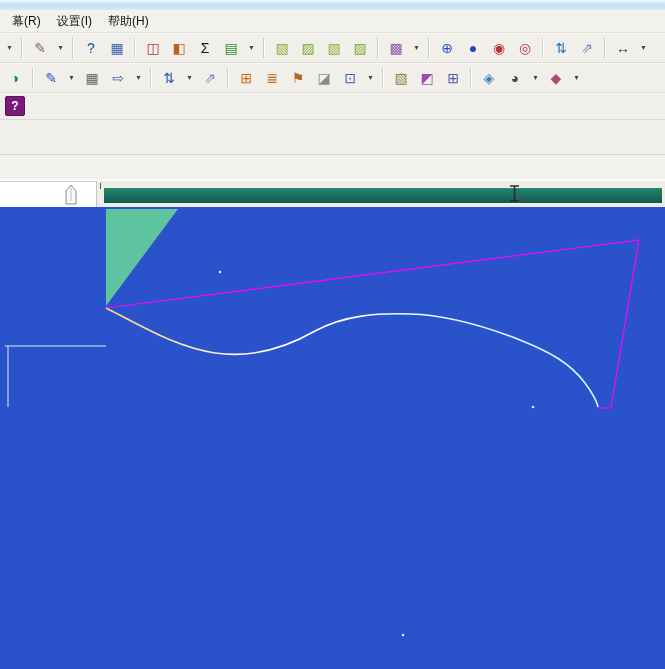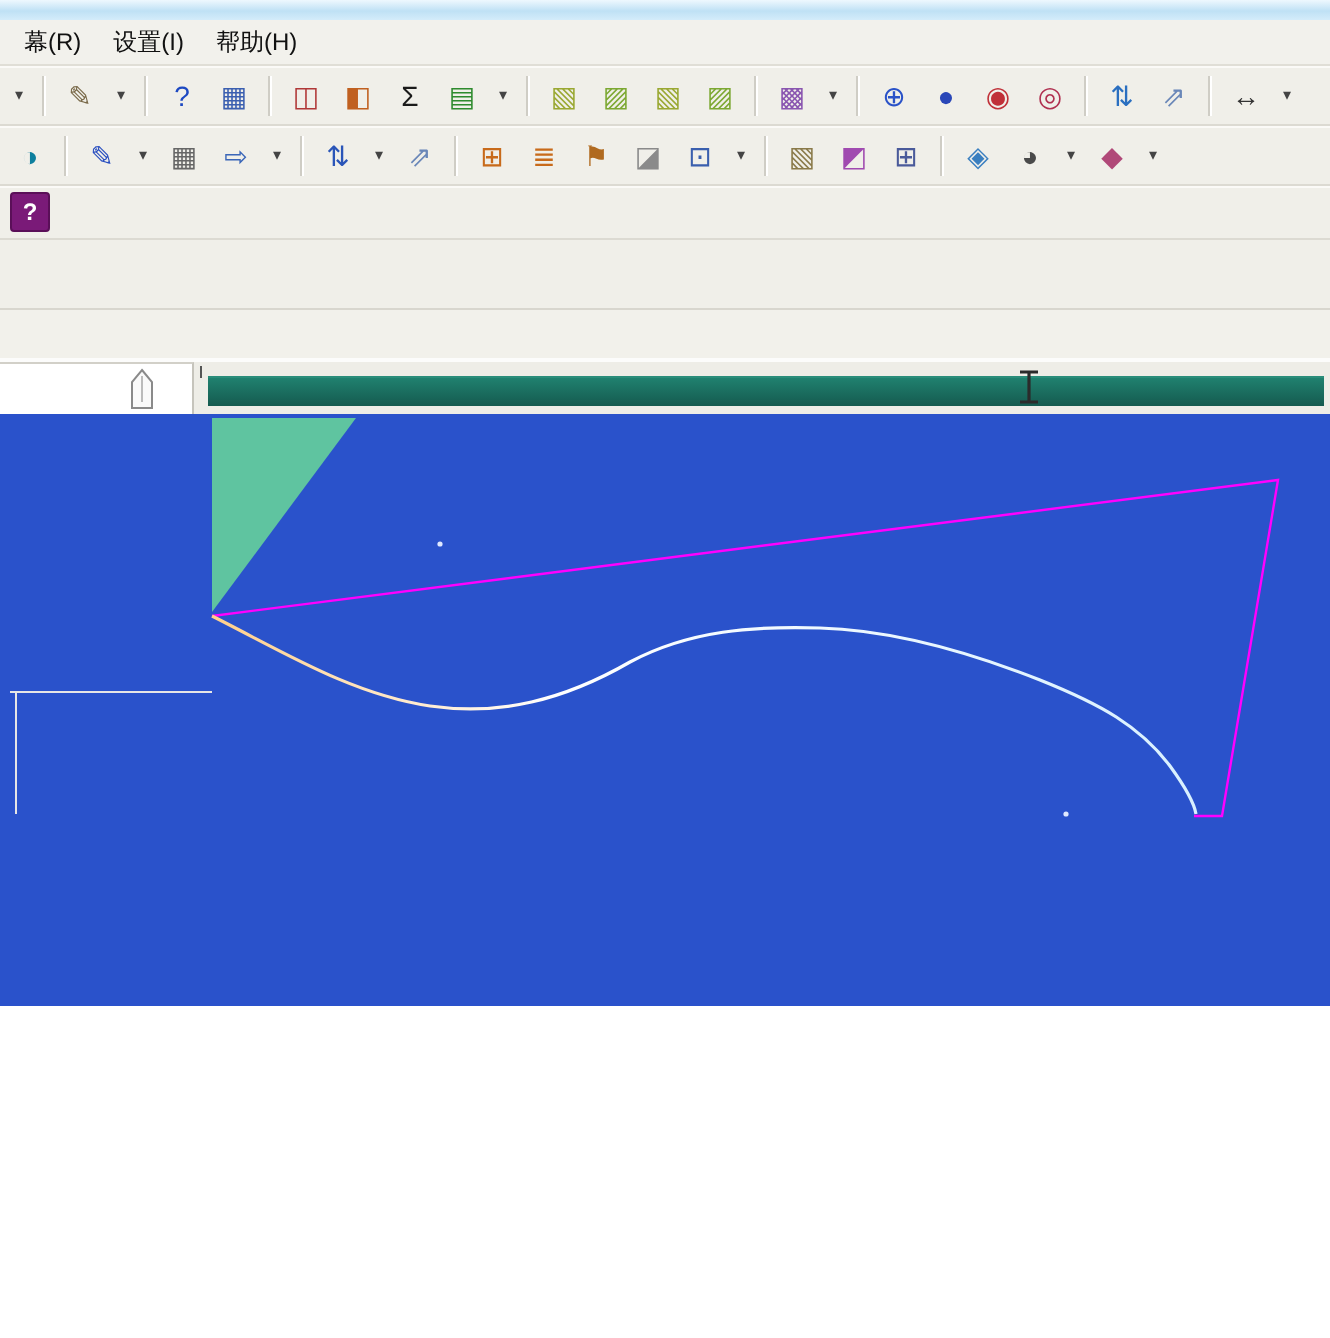--- a/index.html
+++ b/index.html
@@ -1,17 +1,17 @@
 <!DOCTYPE html>
 <html><head>
 <meta charset="utf-8">
 <style>
   html,body{margin:0;padding:0;}
   body{width:665px;height:669px;font-family:"Liberation Sans",sans-serif;overflow:hidden;}
-  .app{position:relative;width:665px;height:503px;background:#f0efe9;overflow:hidden;}
+  .app{position:relative;width:665px;height:669px;background:#f0efe9;overflow:hidden;}
 
   
   #titlebar{position:absolute;left:0;top:0;width:665px;height:10px;
     background:linear-gradient(180deg,#eef8fe 0%,#bfe1f5 55%,#d4ecfa 100%);}
 
   
   #menubar{position:absolute;left:0;top:10px;width:665px;height:23px;box-sizing:border-box;
     background:#f2f1ec;border-bottom:1px solid #e0ded6;display:flex;align-items:center;
     padding-left:4px;font-size:12px;color:#111;}
   .menu-item{padding:3px 8px;cursor:default;}

